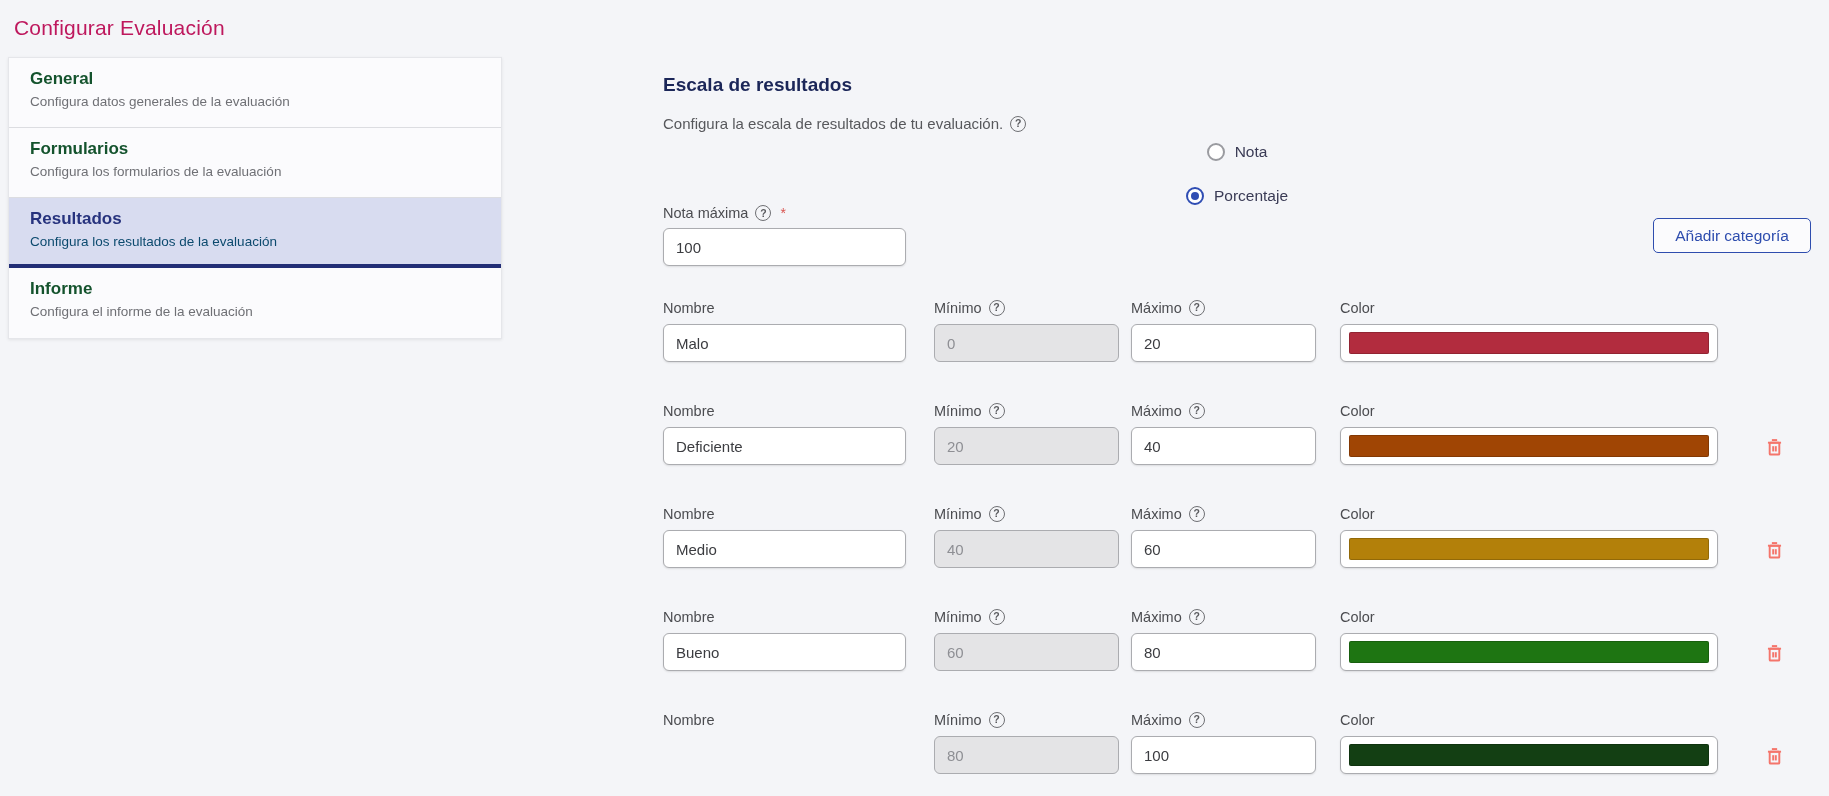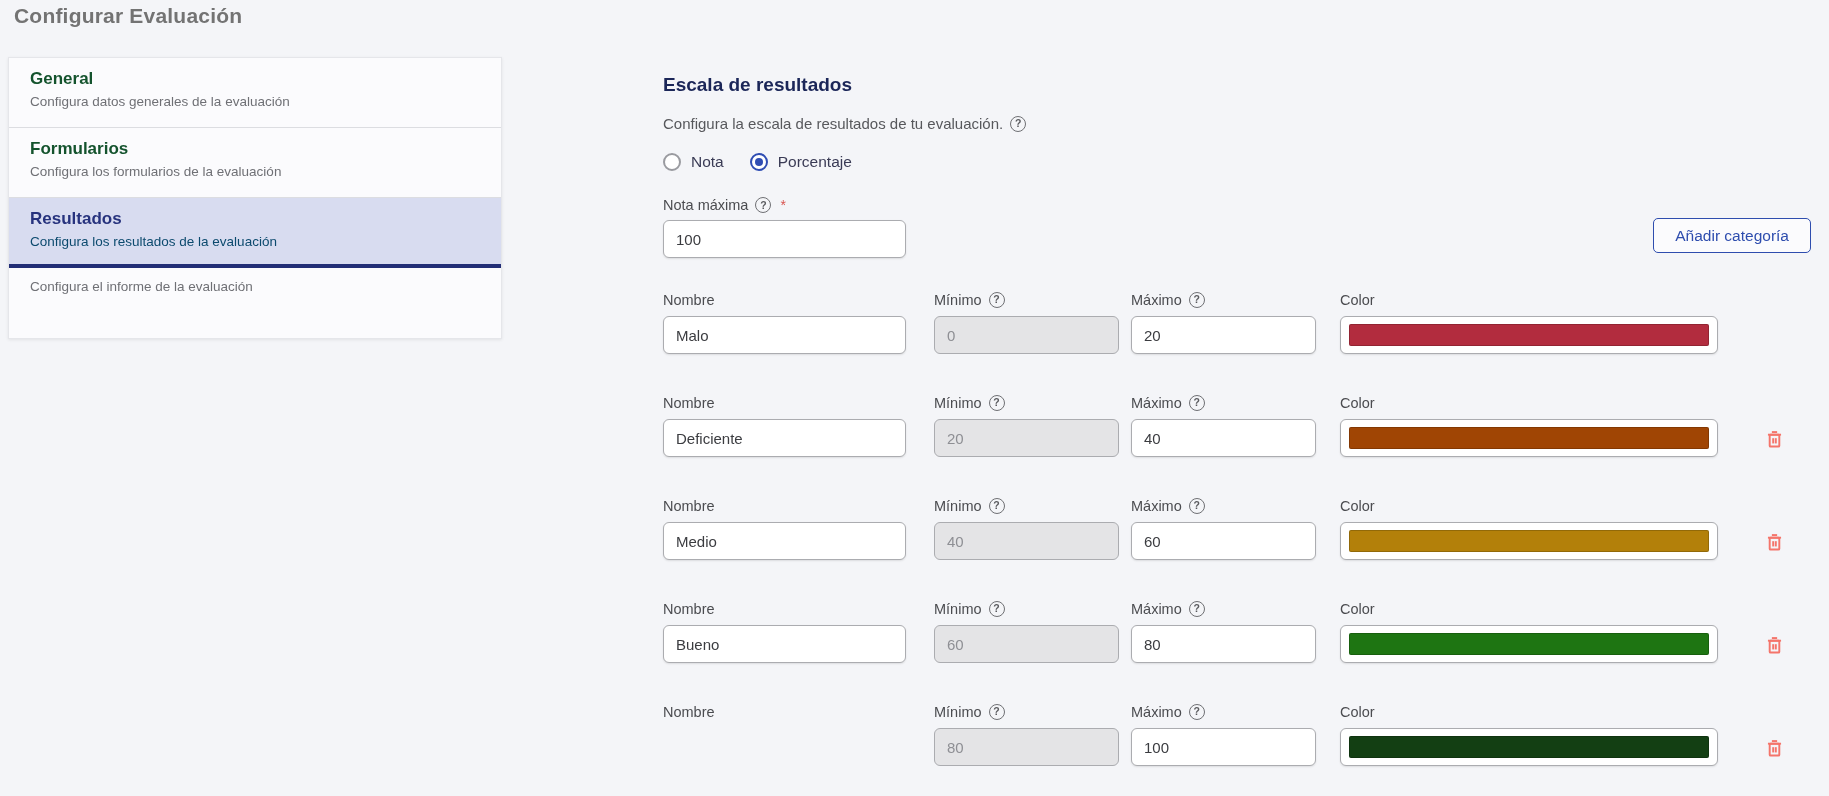--- a/index.html
+++ b/index.html
@@ -8,22 +8,22 @@
     font-family: "Liberation Sans", "DejaVu Sans", sans-serif;
     background:#F4F5F8;
     color:#3F4044;
     position:relative;
     overflow:hidden;
   }
   .screen { position:absolute; inset:0; }
 
   
   .page-title {
-    position:absolute; left:14px; top:4px;
-    font-size:21px; font-weight:700; color:#737373;
+    position:absolute; left:14px; top:16px;
+    font-size:21px; font-weight:400; color:#be185d;
     letter-spacing:.2px;
   }
 
   
   .sidebar {
     position:absolute; left:8px; top:57px; width:494px;
     background:#FBFBFD;
     border:1px solid #E5E6EA;
     box-shadow:0 1px 3px rgba(0,0,0,.08);
   }
@@ -49,34 +49,34 @@
   .section-desc { margin-top:19px; font-size:15px; color:#57585C; display:flex; align-items:center; gap:7px; }
 
   .help {
     display:inline-flex; align-items:center; justify-content:center;
     width:16px; height:16px; border-radius:50%;
     border:1.3px solid #6F7074; color:#5A5B5F;
     font-size:10.5px; font-weight:700; line-height:1;
     flex:none;
   }
 
-  .radio-row { margin-top:21px; display:flex; align-items:center; gap:26px; }
+  .radio-row { margin-top:11px; display:flex; align-items:center; gap:26px;flex-direction:column; }
   .radio-opt { display:flex; align-items:center; gap:10px; cursor:pointer; font-size:15.5px; color:#3A3B55; }
   .radio {
     width:18px; height:18px; border-radius:50%;
     border:2px solid #9A9BA0; background:#fff; position:relative; flex:none;
   }
   .radio.selected { border-color:#2F4DB3; }
   .radio.selected::after {
     content:""; position:absolute; left:3px; top:3px;
     width:8px; height:8px; border-radius:50%; background:#2F4DB3;
   }
 
   .field-label {
-    margin-top:26px; font-size:14.5px; color:#4B4C50;
+    font-size:14.5px; color:#4B4C50;
     display:flex; align-items:center; gap:7px;
   }
   .req { color:#D9534F; font-size:14px; margin-left:2px; }
 
   .text-input {
     display:block; height:38px; width:243px;
     border:1px solid #ABACB0; border-radius:6px;
     background:#fff; padding:0 12px;
     font-family:inherit; font-size:15px; color:#3B3C40;
     box-shadow:0 1px 2px rgba(0,0,0,.10);
@@ -137,20 +137,21 @@
     </div>
     <div class="nav-item">
       <div class="nav-title">Formularios</div>
       <div class="nav-desc">Configura los formularios de la evaluación</div>
     </div>
     <div class="nav-item active">
       <div class="nav-title">Resultados</div>
       <div class="nav-desc">Configura los resultados de la evaluación</div>
     </div>
     <div class="nav-item">
+      <div class="nav-title">Informe</div>
       <div class="nav-desc">Configura el informe de la evaluación</div>
     </div>
   </aside>
 
   <main class="main">
 
     <h2 class="section-title">Escala de resultados</h2>
 
     <div class="section-desc">
       <span>Configura la escala de resultados de tu evaluación.</span>

